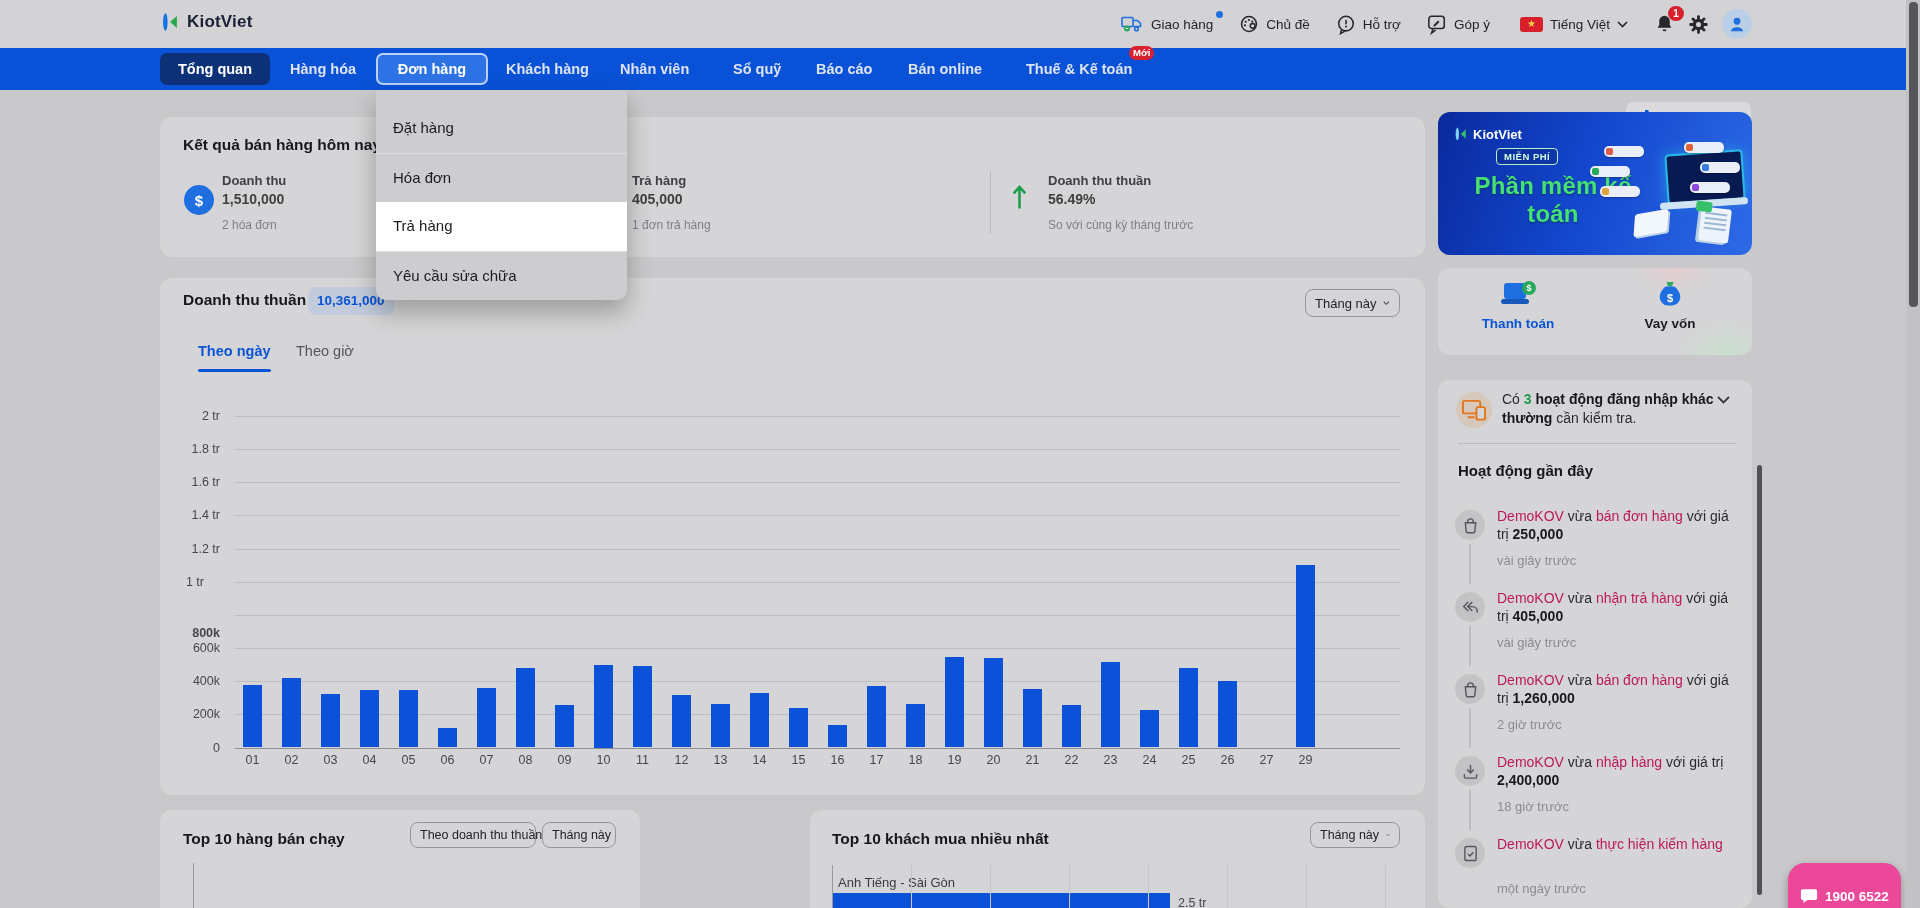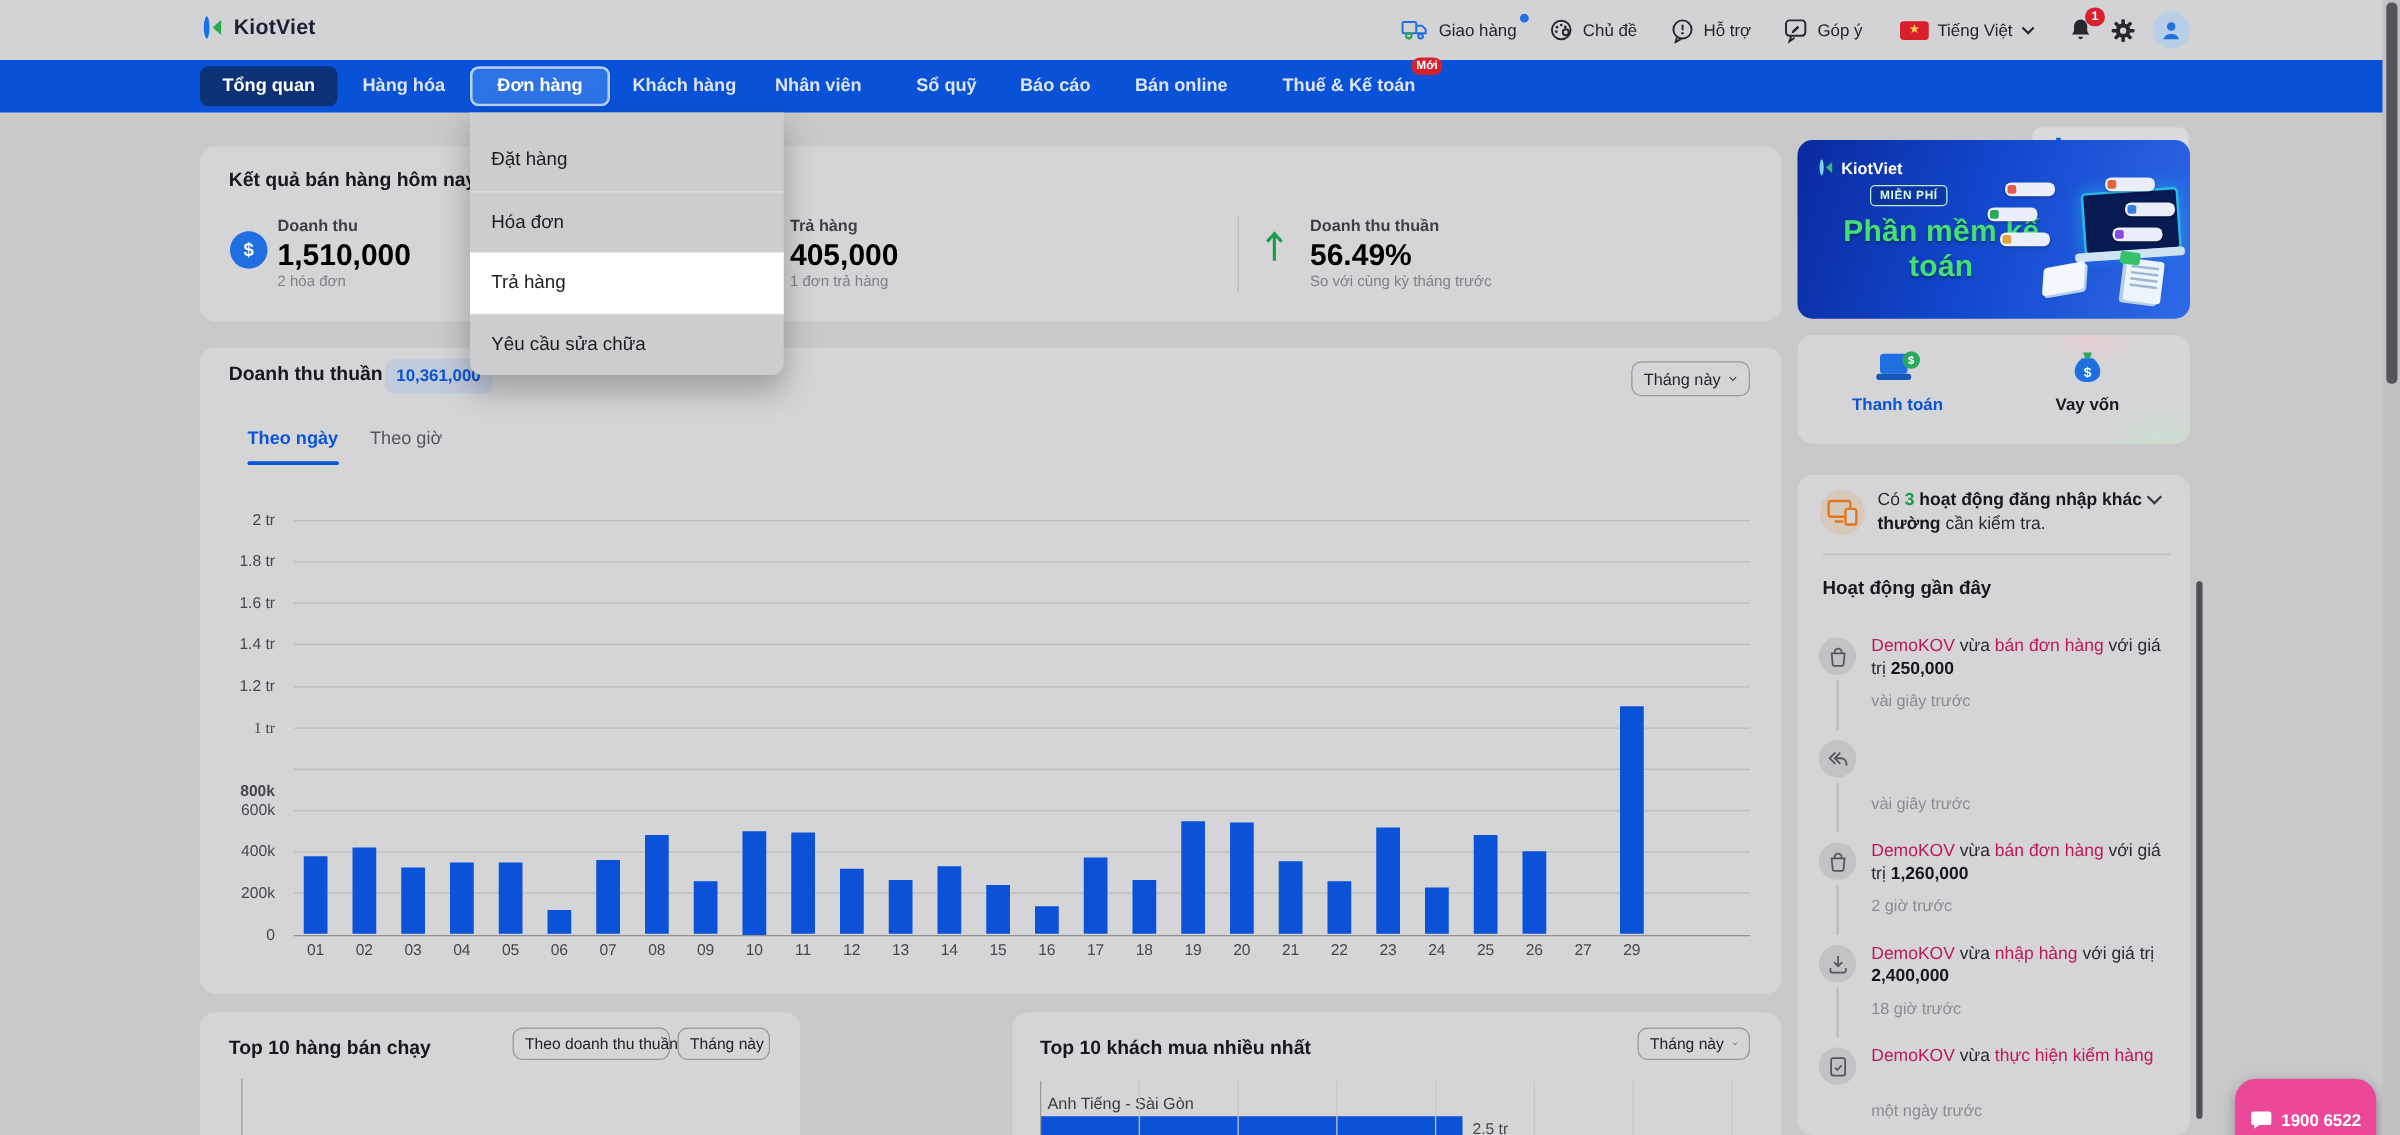--- a/index.html
+++ b/index.html
@@ -42,21 +42,21 @@
   .dd-item{height:48.5px;line-height:48.5px;padding-left:17px;font-size:15px;color:#1b1c1f;cursor:pointer;}
   .dd-item + .dd-item{border-top:1px solid rgba(255,255,255,.35);}
   .dd-hover{background:#ffffff;border-top:none !important;}
 
   
   .card{position:absolute;background:#d5d5d7;border-radius:12px;}
   .card-title{position:absolute;font-size:15.5px;font-weight:bold;color:#17181c;}
 
   
   .m-label{position:absolute;font-size:13px;color:#3f4045;font-weight:bold;}
-  .m-value{position:absolute;font-size:24px;font-weight:bold;color:#000000;}
+  .m-value{position:absolute;font-size:14px;font-weight:bold;color:#404040;}
   .m-sub{position:absolute;font-size:12px;color:#7f8085;}
   .m-icon{position:absolute;width:30px;height:30px;border-radius:50%;background:#1f6fe0;color:#fff;
           font-size:15px;font-weight:bold;display:flex;align-items:center;justify-content:center;}
   .m-icon.ret{background:#e2761c;}
   .vdiv{position:absolute;width:1px;background:#b9b9bb;}
 
   
   .chip{position:absolute;left:308px;top:287px;height:28px;padding:0 9px;border-radius:8px;background:#c2cbdb;
         color:#0a54d6;font-size:13.5px;font-weight:bold;line-height:28px;z-index:5;}
   .pill{position:absolute;height:26px;border:1px solid #96979b;border-radius:8px;display:flex;align-items:center;
@@ -325,21 +325,21 @@
       <div class="ytick" style="left: 160px; top: 409px;">2 tr</div>
       <div class="gridline" style="left: 235px; top: 449.15px; width: 1165px;"></div>
       <div class="ytick" style="left: 160px; top: 442.15px;">1.8 tr</div>
       <div class="gridline" style="left: 235px; top: 482.3px; width: 1165px;"></div>
       <div class="ytick" style="left: 160px; top: 475.3px;">1.6 tr</div>
       <div class="gridline" style="left: 235px; top: 515.45px; width: 1165px;"></div>
       <div class="ytick" style="left: 160px; top: 508.45px;">1.4 tr</div>
       <div class="gridline" style="left: 235px; top: 548.6px; width: 1165px;"></div>
       <div class="ytick" style="left: 160px; top: 541.6px;">1.2 tr</div>
       <div class="gridline" style="left: 235px; top: 581.75px; width: 1165px;"></div>
-      <div class="ytick" style="left: 160px; top: 574.75px; font-family: Liberation Serif, serif;">1 tr</div>
+      <div class="ytick" style="left: 144px; top: 574.75px;">1 tr</div>
       <div class="gridline" style="left: 235px; top: 614.9px; width: 1165px;"></div>
       <div class="ytick" style="left: 160px; top: 626px; font-weight: bold;">800k</div>
       <div class="gridline" style="left: 235px; top: 648.05px; width: 1165px;"></div>
       <div class="ytick" style="left: 160px; top: 641.05px;">600k</div>
       <div class="gridline" style="left: 235px; top: 681.2px; width: 1165px;"></div>
       <div class="ytick" style="left: 160px; top: 674.2px;">400k</div>
       <div class="gridline" style="left: 235px; top: 714.35px; width: 1165px;"></div>
       <div class="ytick" style="left: 160px; top: 707.35px;">200k</div>
       <div class="gridline baseline" style="left: 235px; top: 747.5px; width: 1165px;"></div>
       <div class="ytick" style="left: 160px; top: 740.5px;">0</div>
@@ -532,20 +532,21 @@
         </div>
         <div class="act-row" style="top: 82px;">
           <div class="act-icon">
             <svg width="18" height="15" viewBox="0 0 20 16">
               <path d="M8 2 3 7l5 5" fill="none" stroke="#55565b" stroke-width="1.6"></path>
               <path d="M12.5 2 7.5 7l5 5" fill="none" stroke="#55565b" stroke-width="1.6"></path>
               <path d="M7.5 7h5.5a5 5 0 0 1 5 5v1.5" fill="none" stroke="#55565b" stroke-width="1.6"></path>
             </svg>
           </div>
           <div class="act-line"></div>
+          <div class="act-text"><span class="link">DemoKOV</span> <span>vừa</span> <span class="link">nhận trả hàng</span> <span>với giá trị</span> <span class="act-val">405,000</span></div>
           <div class="act-time">vài giây trước</div>
         </div>
         <div class="act-row" style="top: 164px;">
           <div class="act-icon">
             <svg width="17" height="17" viewBox="0 0 18 18">
               <path d="M3.5 6h11l-.9 9.3a1.6 1.6 0 0 1-1.6 1.4H6a1.6 1.6 0 0 1-1.6-1.4z" fill="none" stroke="#55565b" stroke-width="1.5"></path>
               <path d="M6 6.5V5a3 3 0 0 1 6 0v1.5" fill="none" stroke="#55565b" stroke-width="1.5"></path>
             </svg>
           </div>
           <div class="act-line"></div>

